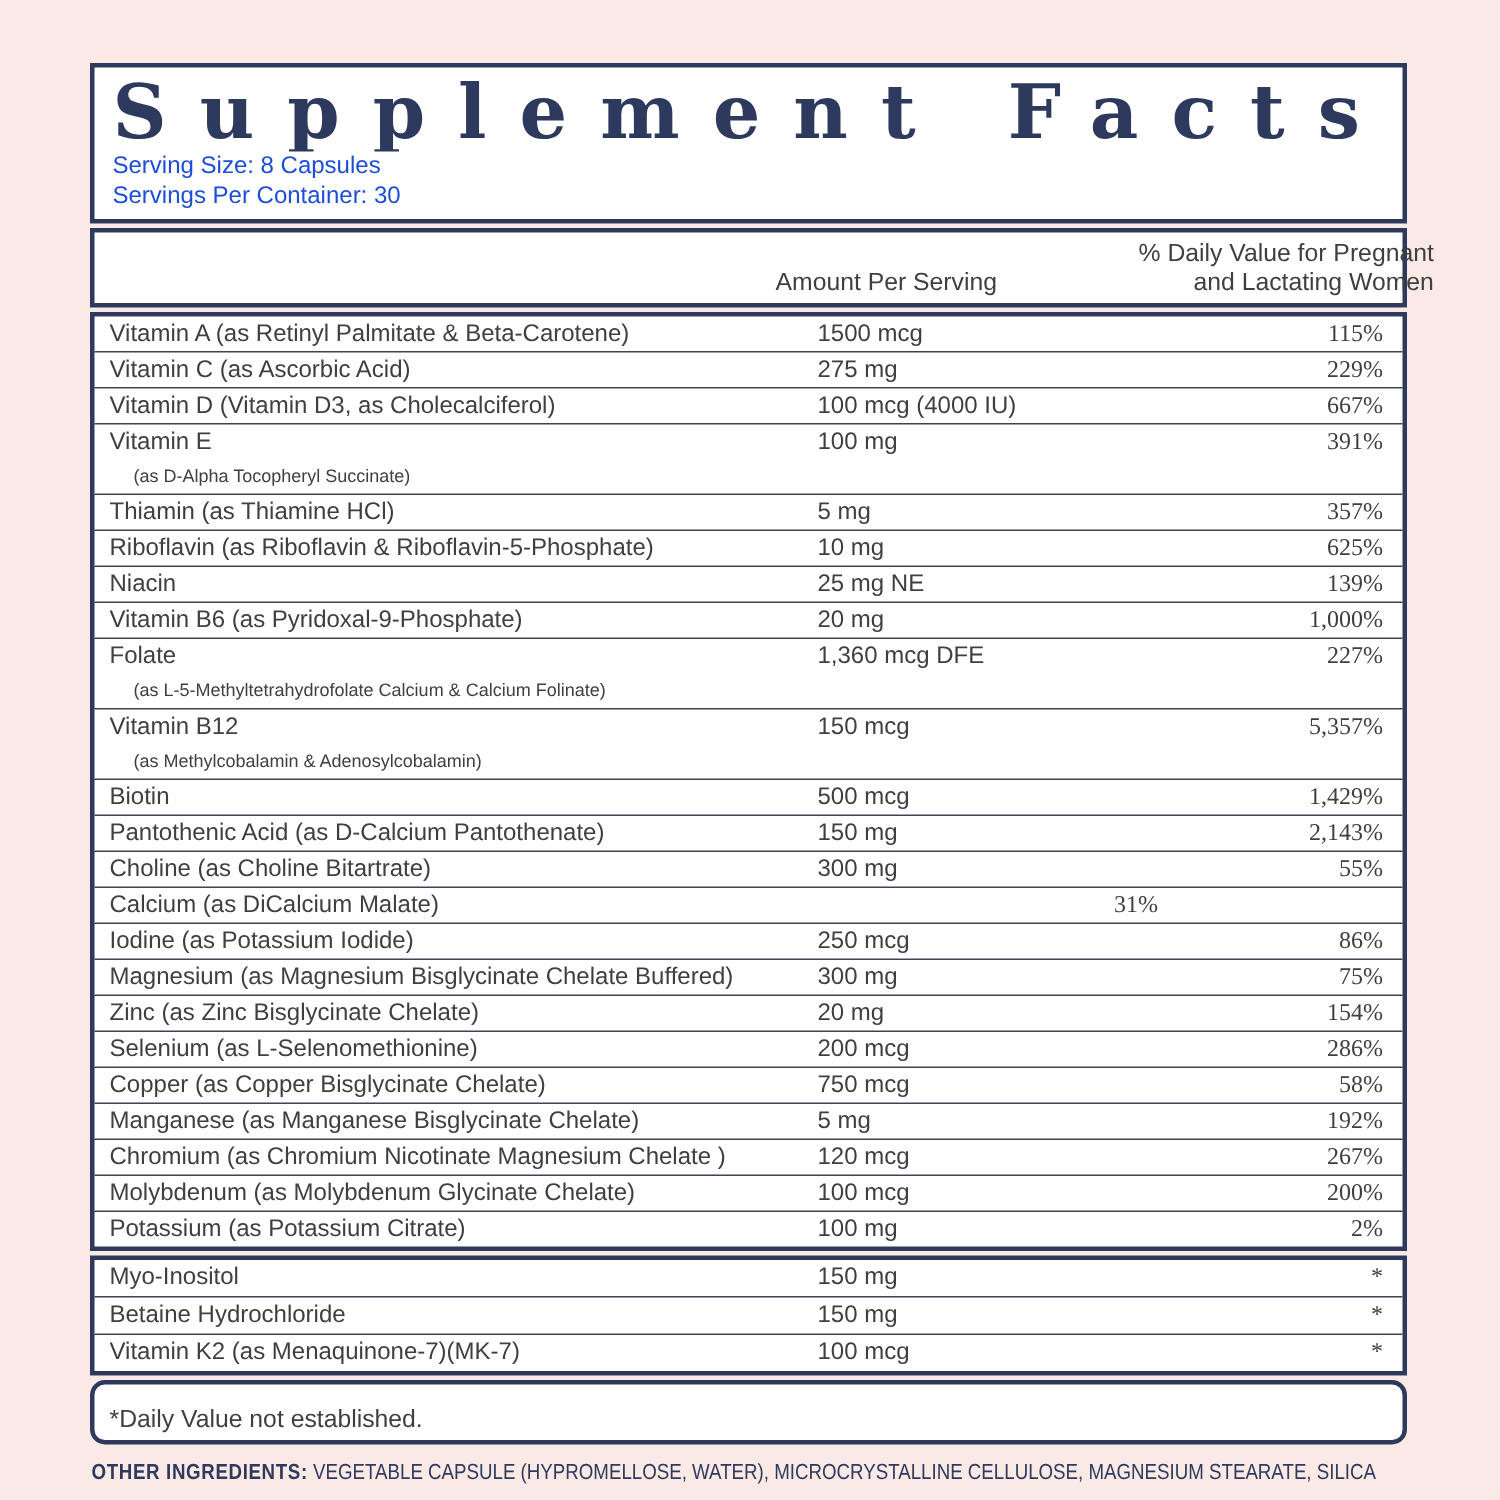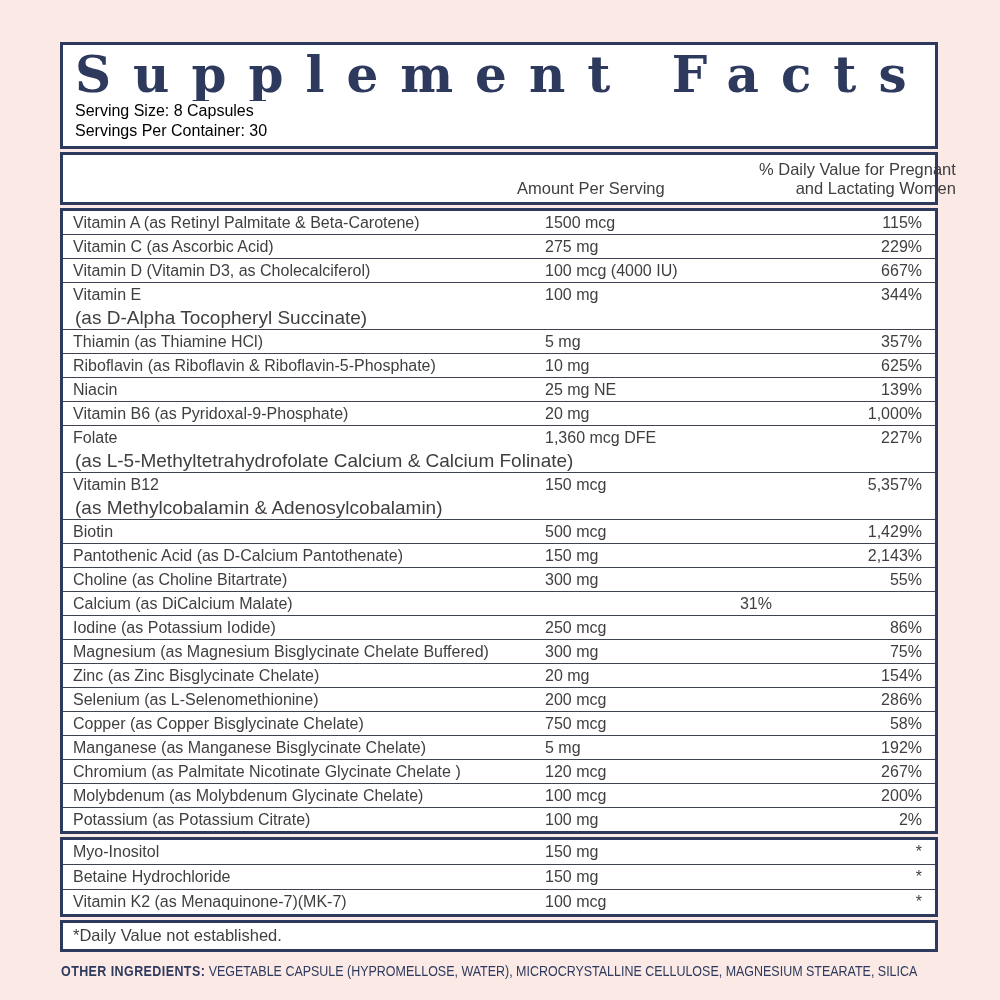--- a/index.html
+++ b/index.html
@@ -29,21 +29,21 @@
     font-size:50px;
     line-height:52px;
     letter-spacing:22px;
     color:var(--navy);
     white-space:nowrap;
     overflow:hidden;
   }
   .serving-line{
     font-size:16px;
     line-height:20px;
-    color:#000000;
+    color:#1d4ed8;
   }
   
   .header-box{
     padding:5px 12px 4px 10px;
     display:grid;
     grid-template-columns:446px 240px 1fr;
     align-items:end;
   }
   .hdr-amount{
     font-size:16.5px;
@@ -63,29 +63,29 @@
   .row-line1{
     display:grid;
     grid-template-columns:472px 240px 1fr;
     padding-left:10px;
     font-size:16px;
     line-height:23px;
   }
   .rows-extra .row-line1{line-height:24px;}
   .c-name{white-space:nowrap;overflow:hidden;}
   .c-amt{white-space:nowrap;}
-  .c-dv{text-align:right;padding-right:13px;white-space:nowrap;}
+  .c-dv{text-align:right;padding-right:13px;white-space:nowrap;font-family:Liberation Serif, serif;}
   .row-line2{
-    padding-left:12px;
-    font-size:19px;
+    padding-left:26px;
+    font-size:12px;
     line-height:23px;
     white-space:nowrap;
   }
   
-  .footnote-box{padding:2px 10px 3px 10px;}
+  .footnote-box{padding:13px 10px 3px 10px;border-radius:10px;}
   .footnote{font-size:16.5px;line-height:21px;}
   
   .other-line{
     margin-top:11px;
     margin-left:1px;
     white-space:nowrap;
     transform:scaleX(0.86);
     transform-origin:left center;
     font-size:14.5px;
     color:var(--navy);
@@ -132,21 +132,21 @@
         <div class="row-line1">
           <span class="c-name">Vitamin D (Vitamin D3, as Cholecalciferol)</span>
           <span class="c-amt">100 mcg (4000 IU)</span>
           <span class="c-dv">667%</span>
         </div>
       </div>
       <div class="t-row">
         <div class="row-line1">
           <span class="c-name">Vitamin E</span>
           <span class="c-amt">100 mg</span>
-          <span class="c-dv">344%</span>
+          <span class="c-dv">391%</span>
         </div>
         <div class="row-line2">(as D-Alpha Tocopheryl Succinate)</div>
       </div>
       <div class="t-row">
         <div class="row-line1">
           <span class="c-name">Thiamin (as Thiamine HCl)</span>
           <span class="c-amt">5 mg</span>
           <span class="c-dv">357%</span>
         </div>
       </div>
@@ -251,21 +251,21 @@
       </div>
       <div class="t-row">
         <div class="row-line1">
           <span class="c-name">Manganese (as Manganese Bisglycinate Chelate)</span>
           <span class="c-amt">5 mg</span>
           <span class="c-dv">192%</span>
         </div>
       </div>
       <div class="t-row">
         <div class="row-line1">
-          <span class="c-name">Chromium (as Palmitate Nicotinate Glycinate Chelate )</span>
+          <span class="c-name">Chromium (as Chromium Nicotinate Magnesium Chelate )</span>
           <span class="c-amt">120 mcg</span>
           <span class="c-dv">267%</span>
         </div>
       </div>
       <div class="t-row">
         <div class="row-line1">
           <span class="c-name">Molybdenum (as Molybdenum Glycinate Chelate)</span>
           <span class="c-amt">100 mcg</span>
           <span class="c-dv">200%</span>
         </div>

